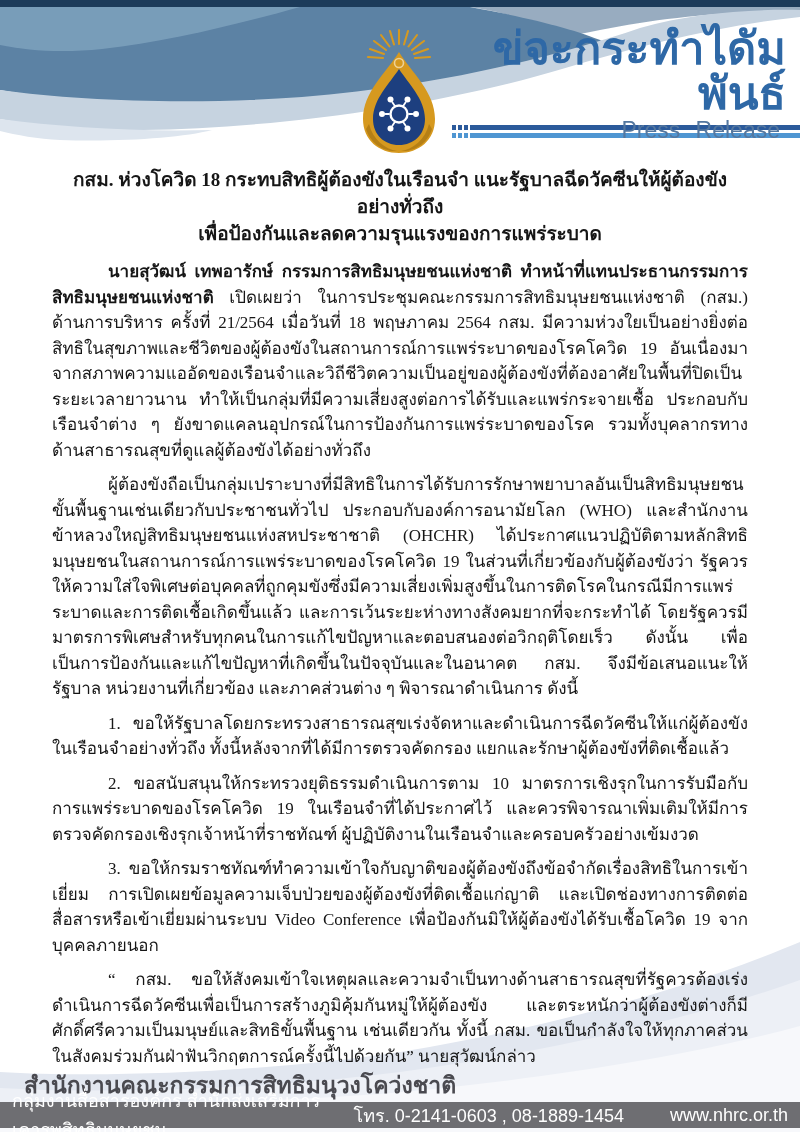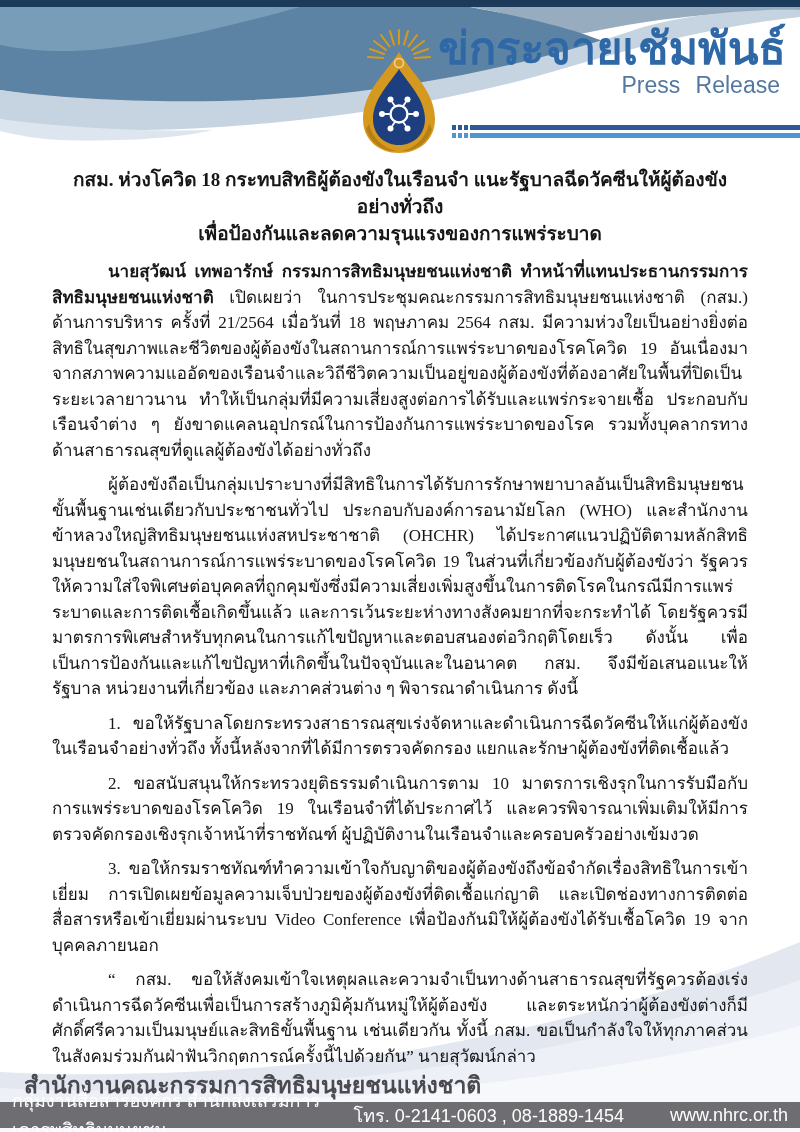--- a/index.html
+++ b/index.html
@@ -109,21 +109,21 @@
         <line x1="73.5" y1="88" x2="70" y2="88"></line>
         <line x1="66.5" y1="99.5" x2="64.5" y2="96.5"></line>
         <line x1="53.5" y1="99.5" x2="55.5" y2="96.5"></line>
         <line x1="46.5" y1="88" x2="50" y2="88"></line>
         <line x1="53.5" y1="76.5" x2="55.5" y2="79.5"></line>
         <line x1="66.5" y1="76.5" x2="64.5" y2="79.5"></line>
       </g>
     </svg>
 
     <div class="masthead">
-      <div class="masthead-thai">ข่กระจายเชัมพันธ์</div>
+      <div class="masthead-thai">ข่จะกระทำไดัมพันธ์</div>
       <div class="masthead-en">Press Release</div>
     </div>
 
     <div class="stripes">
       <div class="stripe dark">
           <span class="d"></span>
           <span class="d"></span>
           <span class="d"></span>
           <span class="bar"></span>
         </div>
@@ -150,21 +150,21 @@
 
     <p class="para">2. ขอสนับสนุนให้กระทรวงยุติธรรมดำเนินการตาม 10 มาตรการเชิงรุกในการรับมือกับการแพร่ระบาดของโรคโควิด 19 ในเรือนจำที่ได้ประกาศไว้ และควรพิจารณาเพิ่มเติมให้มีการตรวจคัดกรองเชิงรุกเจ้าหน้าที่ราชทัณฑ์ ผู้ปฏิบัติงานในเรือนจำและครอบครัวอย่างเข้มงวด</p>
 
     <p class="para">3. ขอให้กรมราชทัณฑ์ทำความเข้าใจกับญาติของผู้ต้องขังถึงข้อจำกัดเรื่องสิทธิในการเข้าเยี่ยม การเปิดเผยข้อมูลความเจ็บป่วยของผู้ต้องขังที่ติดเชื้อแก่ญาติ และเปิดช่องทางการติดต่อสื่อสารหรือเข้าเยี่ยมผ่านระบบ Video Conference เพื่อป้องกันมิให้ผู้ต้องขังได้รับเชื้อโควิด 19 จากบุคคลภายนอก</p>
 
     <p class="para">“ กสม. ขอให้สังคมเข้าใจเหตุผลและความจำเป็นทางด้านสาธารณสุขที่รัฐควรต้องเร่งดำเนินการฉีดวัคซีนเพื่อเป็นการสร้างภูมิคุ้มกันหมู่ให้ผู้ต้องขัง และตระหนักว่าผู้ต้องขังต่างก็มีศักดิ์ศรีความเป็นมนุษย์และสิทธิขั้นพื้นฐาน เช่นเดียวกัน ทั้งนี้ กสม. ขอเป็นกำลังใจให้ทุกภาคส่วนในสังคมร่วมกันฝ่าฟันวิกฤตการณ์ครั้งนี้ไปด้วยกัน” นายสุวัฒน์กล่าว</p>
 
   </main>
 
   <footer>
-    <div class="footer-org">สำนักงานคณะกรรมการสิทธิมนุษยชนแห่งชาติ</div>
+    <div class="footer-org">สำนักงานคณะกรรมการสิทธิมนุวงโคว่งชาติ</div>
     <div class="footer-bar">
       <span class="dept">กลุ่มงานสื่อสารองค์กร สำนักส่งเสริมการเคารพสิทธิมนุษยชน</span>
       <span class="phone">โทร. 0-2141-0603 , 08-1889-1454</span>
       <span class="web">www.nhrc.or.th</span>
     </div>
     <div class="footer-gap"></div>
   </footer>
 
 </div>
 

